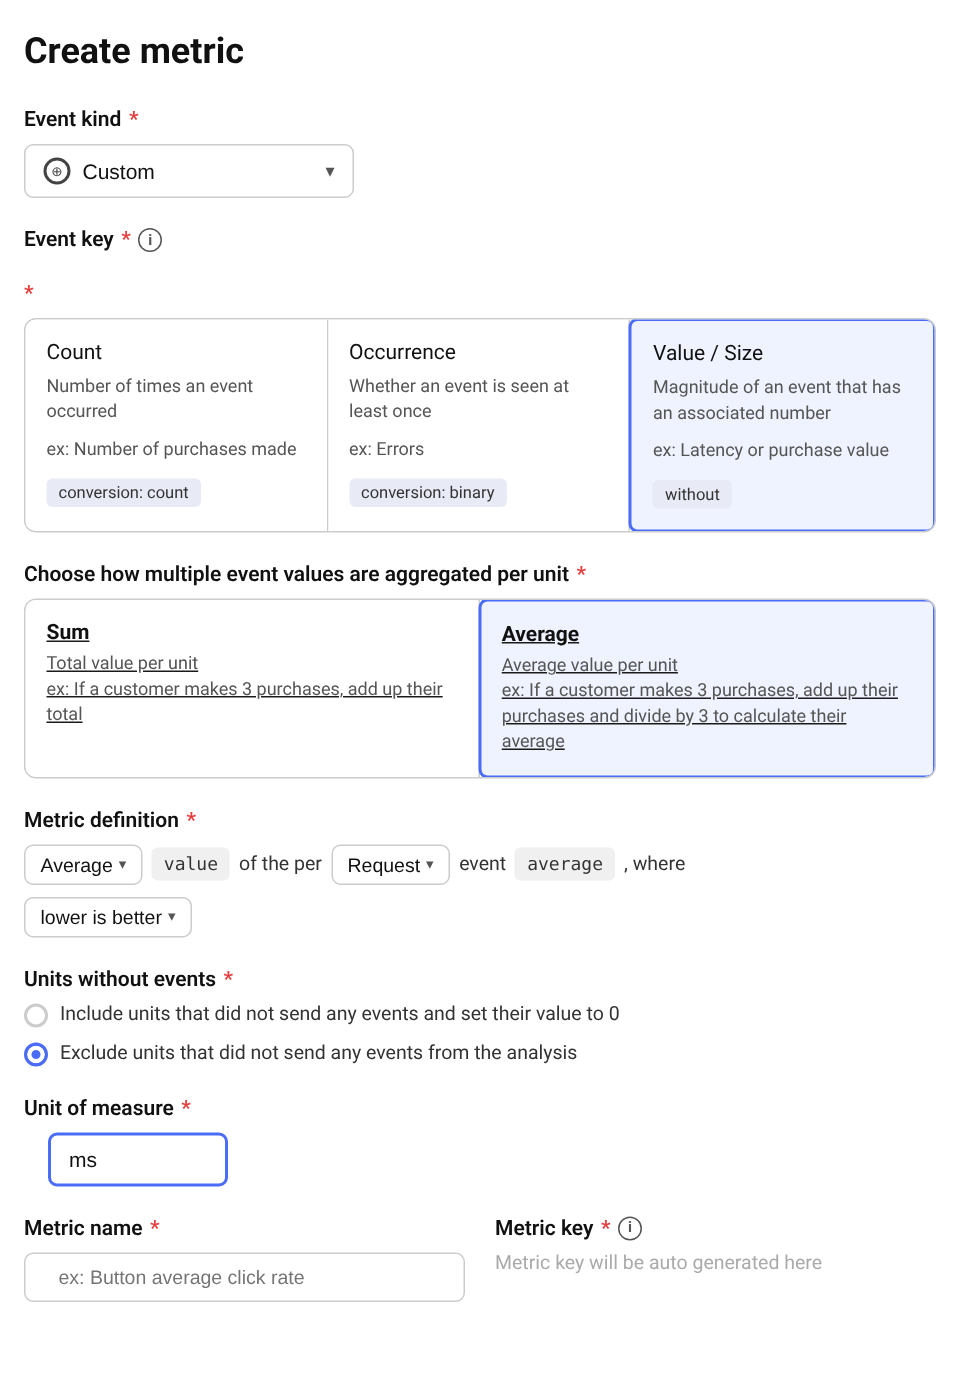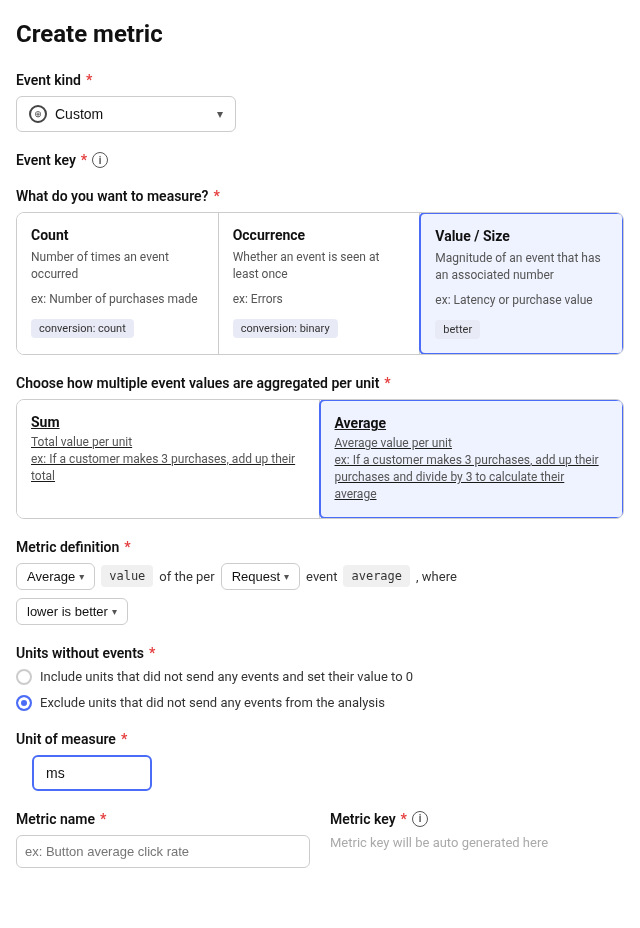--- a/index.html
+++ b/index.html
@@ -106,21 +106,21 @@
       border-right: none;
     }
     .measure-card.selected {
       background: #eff2ff;
       border: 2px solid #4a6cf7;
       border-radius: 6px;
       margin: -1px;
     }
     .measure-card h3 {
       font-size: 14px;
-      font-weight: 700;
+      font-weight: 400;
       margin-bottom: 6px;
       color: #111;
     }
     .measure-card p {
       font-size: 12px;
       color: #555;
       line-height: 1.4;
       margin-bottom: 8px;
     }
     .badge {
@@ -247,21 +247,21 @@
       display: flex;
       gap: 20px;
       margin-top: 4px;
     }
     .bottom-col {
       flex: 1;
     }
     .placeholder-input {
       border: 1.5px solid #ccc;
       border-radius: 6px;
-      padding: 8px 8px;
+      padding: 8px 22px;
       font-size: 13px;
       width: 100%;
       outline: none;
       color: #1d4ed8;
     }
     .placeholder-text {
       font-size: 13px;
       color: #aaa;
     }
   </style>
@@ -285,41 +285,40 @@
 <div class="section">
   <div class="label">
     <span>Event key</span>
     <span class="required">*</span>
     <span class="info-icon">i</span>
   </div>
 </div>
 
 <div class="section">
   <div class="label">
-    <span>What do you want to measure?</span>
     <span class="required">*</span>
   </div>
   <div class="cards-row">
     <div class="measure-card">
       <h3>Count</h3>
       <p>Number of times an event occurred</p>
       <p>ex: Number of purchases made</p>
       <span class="badge">conversion: count</span>
     </div>
     <div class="measure-card">
       <h3>Occurrence</h3>
       <p>Whether an event is seen at least once</p>
       <p>ex: Errors</p>
       <span class="badge">conversion: binary</span>
     </div>
     <div class="measure-card selected">
       <h3>Value / Size</h3>
       <p>Magnitude of an event that has an associated number</p>
       <p>ex: Latency or purchase value</p>
-      <span class="badge">better</span>
+      <span class="badge">without</span>
     </div>
   </div>
 </div>
 
 <div class="section">
   <div class="label">
     <span>Choose how multiple event values are aggregated per unit</span>
     <span class="required">*</span>
   </div>
   <div class="agg-row">

